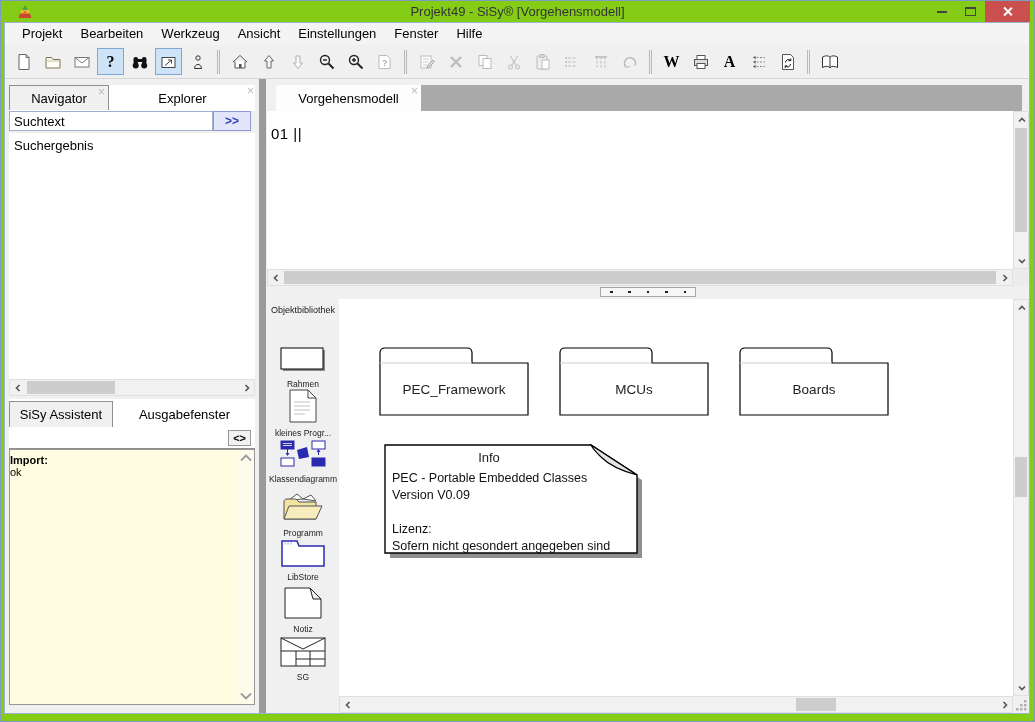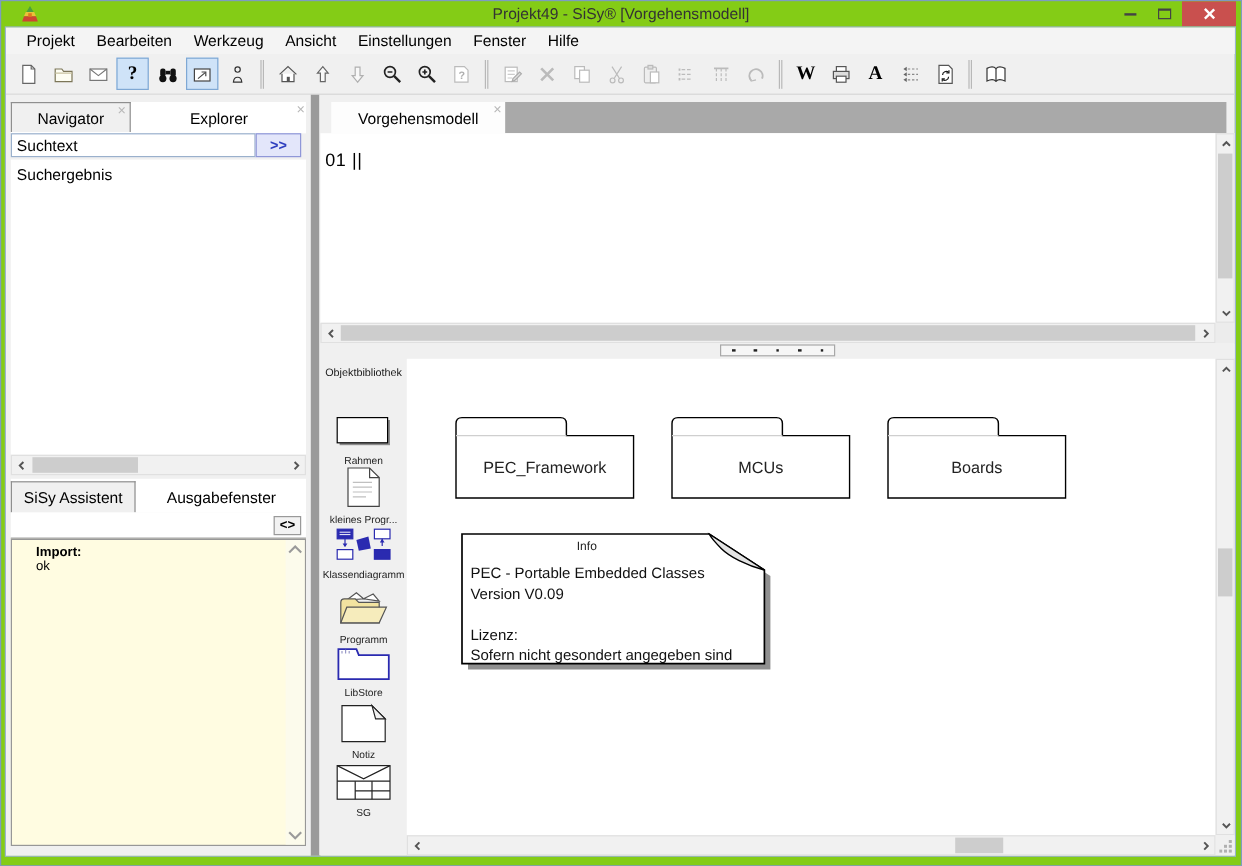--- a/index.html
+++ b/index.html
@@ -49,21 +49,21 @@
   .sbthumb{position:absolute;background:#cdcdcd}
 
   
   .search{position:absolute;border:1px solid #9ab0cc;font-family:"Liberation Sans",sans-serif;font-size:13px;padding:1px 4px;outline:none}
   .gobtn{background:#e3e6fa;border:1px solid #8f97d8;color:#2f3fbf;font-weight:bold;font-size:12px;
          display:flex;align-items:center;justify-content:center}
   .results{background:#fff}
   .btnrow{background:#fff;border-bottom:1px solid #8f8f8f}
   .codebtn{position:absolute;right:4px;top:3px;height:16px;padding:0 4px;border:1px solid #999;background:#f2f2f2;
            font-size:11px;font-weight:bold;display:flex;align-items:center}
-  .yellow{background:#fffce1;border:1px solid #979797;font-size:11px;padding:4px 20px;position:relative}
+  .yellow{background:#fffce1;border:1px solid #979797;font-size:11px;padding:4px 0;position:relative}
   .ytitle{font-weight:bold}
   .yscroll{position:absolute;right:0;top:0;bottom:0;width:16px;display:flex;flex-direction:column;
            justify-content:space-between;align-items:center;padding:4px 0;background:rgba(250,250,244,.6)}
 
   
   .graystrip{background:#a9a9a9}
   .editor{background:#fff}
   .editor-text{padding:14px 4px;font-weight:normal;font-size:15px;letter-spacing:.5px}
   .grip{width:96px;height:10px;margin:1px auto;border:1px solid #a8a8a8;background:#f6f6f6;
         display:flex;align-items:center;justify-content:space-between;padding:0 9px}
@@ -72,21 +72,21 @@
   
   .palette{background:#f0f0f0}
   .phead{font-size:9px;color:#1a1a1a;text-align:center;padding-top:6px;white-space:nowrap;overflow:hidden}
   .pitem{position:absolute;left:0;width:72px;text-align:center}
   .pitem .cap{display:block;font-size:8.5px;color:#222;white-space:nowrap;overflow:hidden;margin-top:1px}
 
   
   .canvas{background:#fff;position:relative;overflow:hidden}
   .shape{position:absolute}
   .folder-label{position:absolute;left:0;top:18px;width:150px;height:50px;display:flex;align-items:center;justify-content:center;font-size:13.5px;color:#222}
-  .note-title{position:absolute;left:30px;top:6px;width:150px;text-align:center;font-size:10px;color:#222}
+  .note-title{position:absolute;left:30px;top:6px;width:150px;text-align:center;font-size:13px;color:#222}
   .note-body{position:absolute;left:8px;top:26px;width:235px;font-size:12.5px;color:#111;line-height:17px}
   .note-line{min-height:17px;white-space:nowrap}
   .gripcorner{display:flex;align-items:flex-end;justify-content:flex-end;padding:2px}
 </style>
 </head>
 <body>
 
 <div class="window">
 
   <div class="titlebar">

